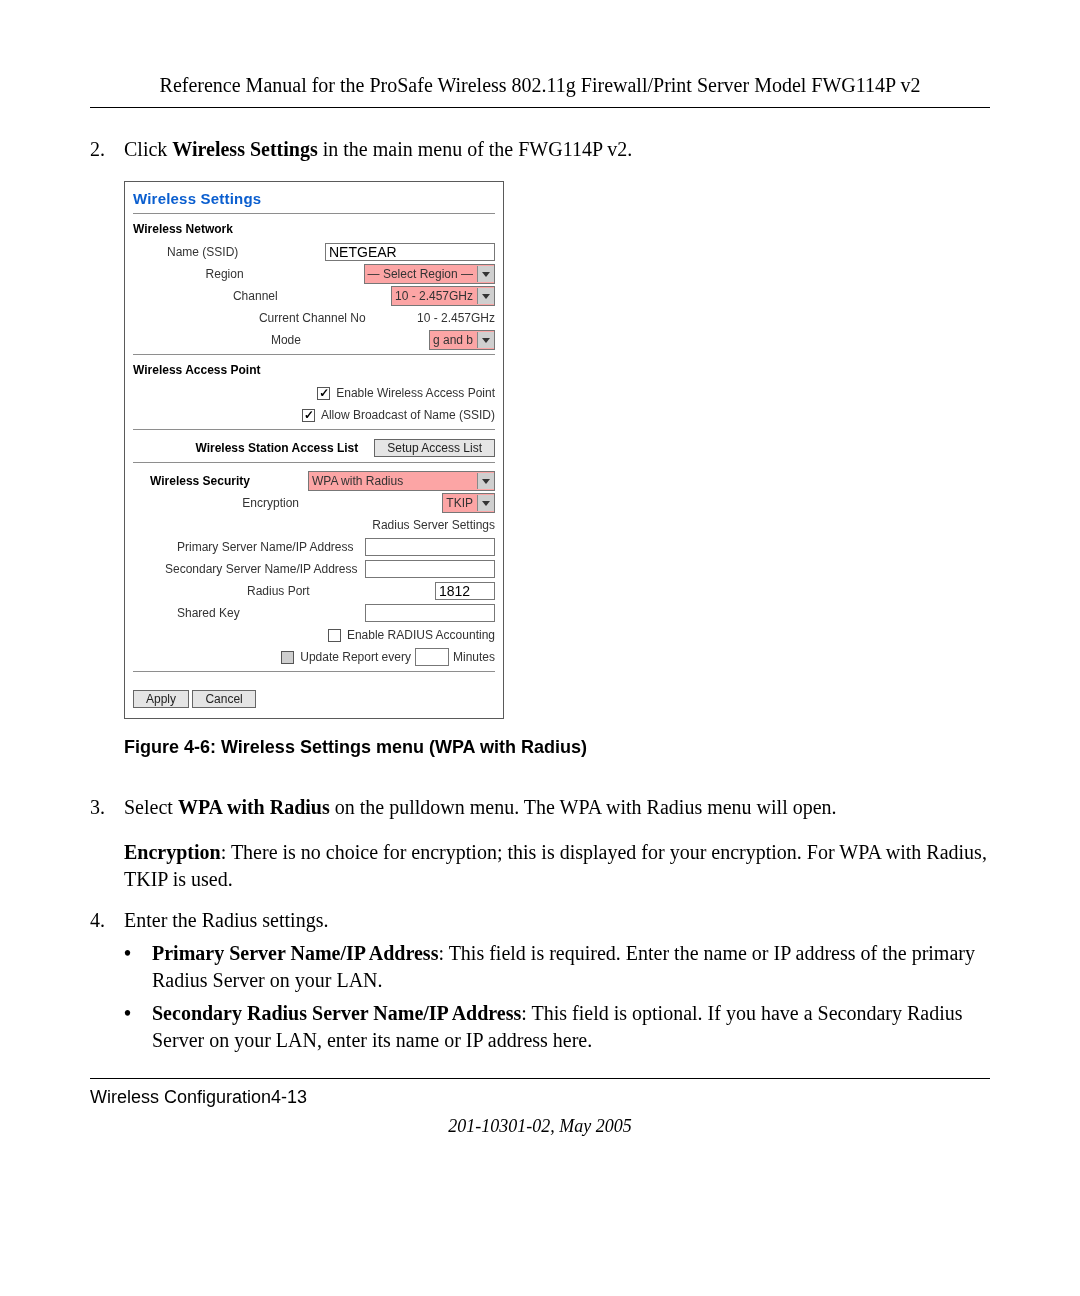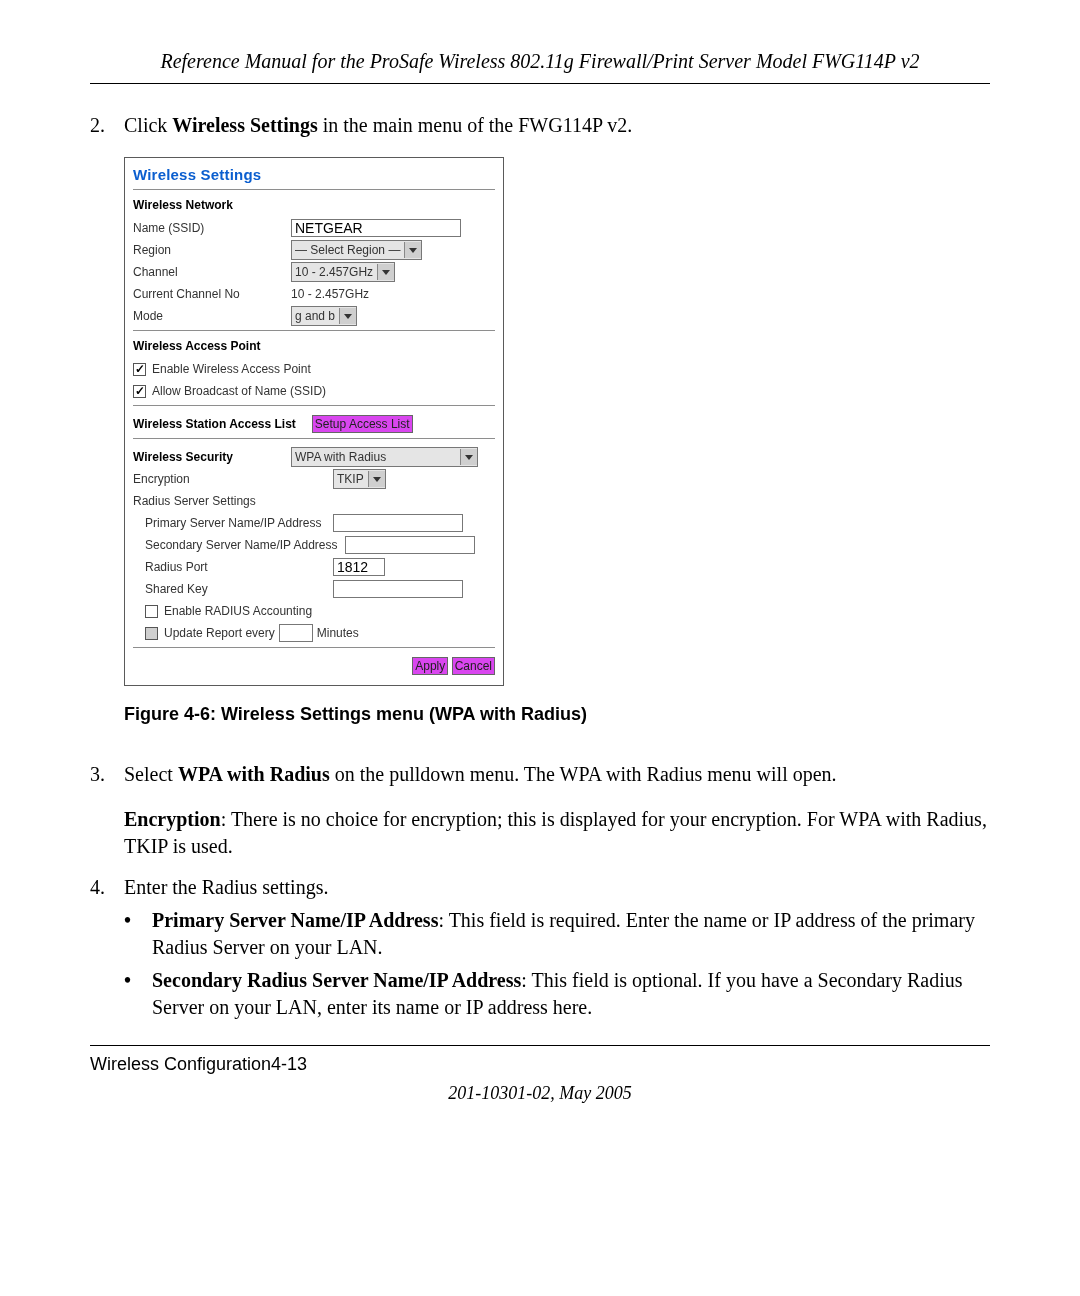--- a/index.html
+++ b/index.html
@@ -9,24 +9,24 @@
     background: #fff;
     color: #000;
     width: 1080px;
   }
   .page {
     padding: 50px 90px 40px 90px;
     box-sizing: border-box;
     width: 1080px;
   }
   .header-title {
-    font-style: italic;
     text-align: center;
     font-size: 20px;
     padding-bottom: 10px;
+    margin-top: 24px;
   }
   .hr {
     border: none;
     border-top: 1.5px solid #000;
     margin: 0 0 28px 0;
   }
   .hr-footer {
     border: none;
     border-top: 1.5px solid #000;
     margin: 24px 0 8px 0;
@@ -103,38 +103,39 @@
     font-weight: bold;
     color: #000;
     margin: 4px 0 6px 0;
     font-size: 12px;
   }
   .frow {
     display: flex;
     align-items: center;
     margin: 2px 0;
     min-height: 20px;
+    justify-content: flex-end;
   }
   .flab { width: 158px; flex: 0 0 158px; }
   .flab3 { width: 200px; flex: 0 0 200px; padding-left: 12px; box-sizing:border-box;}
   .ftxt { }
   .txtin {
     font-family: Arial, sans-serif;
     font-size: 14px;
     border: 1px solid #777;
     background: #fff;
     height: 18px;
     padding: 0 3px;
     box-sizing: border-box;
   }
   .sel {
     display: inline-flex;
     align-items: center;
     border: 1px solid #777;
-    background: #e5e5e5;
+    background: #fca5a5;
     height: 18px;
     font-size: 12px;
     padding: 0 0 0 3px;
   }
   .sel-arrow {
     width: 16px;
     height: 16px;
     margin-left: 4px;
     background: #cfcfcf;
     border-left: 1px solid #888;
@@ -163,29 +164,29 @@
   .checkmark {
     position: absolute;
     left: 1px; top: -2px;
     font-size: 12px;
     font-weight: bold;
     color: #000;
   }
   .btn {
     display: inline-block;
     border: 1px solid #666;
-    background: #d946ef;
+    background: #e5e5e5;
     font-family: Arial, sans-serif;
     font-size: 12px;
-    padding: 1px 2px;
+    padding: 1px 12px;
     color: #222;
   }
   .btn-row {
-    text-align: right;
-    margin-top: 9px;
+    text-align: left;
+    margin-top: 18px;
   }
   .inline-block { display:inline-block; }
 </style>
 </head>
 <body>
 
 <div class="page">
 
   <div class="header-title">Reference Manual for the ProSafe Wireless 802.11g  Firewall/Print Server Model FWG114P v2</div>
   <hr class="hr">
@@ -287,21 +288,21 @@
     <div class="frow">
       <div class="flab3">Primary Server Name/IP Address</div>
       <input class="txtin" style="width: 130px;">
     </div>
     <div class="frow">
       <div class="flab3" style="width:212px; flex-basis:212px">Secondary Server Name/IP Address</div>
       <input class="txtin" style="width: 130px;">
     </div>
     <div class="frow">
       <div class="flab3">Radius Port</div>
-      <input class="txtin" style="width: 52px;" value="1812">
+      <input class="txtin" style="width: 60px;" value="1812">
     </div>
     <div class="frow">
       <div class="flab3">Shared Key</div>
       <input class="txtin" style="width: 130px;">
     </div>
 
     <div class="frow" style="padding-left:12px">
       <span class="chk"></span>
       <span>Enable RADIUS Accounting</span>
     </div>

